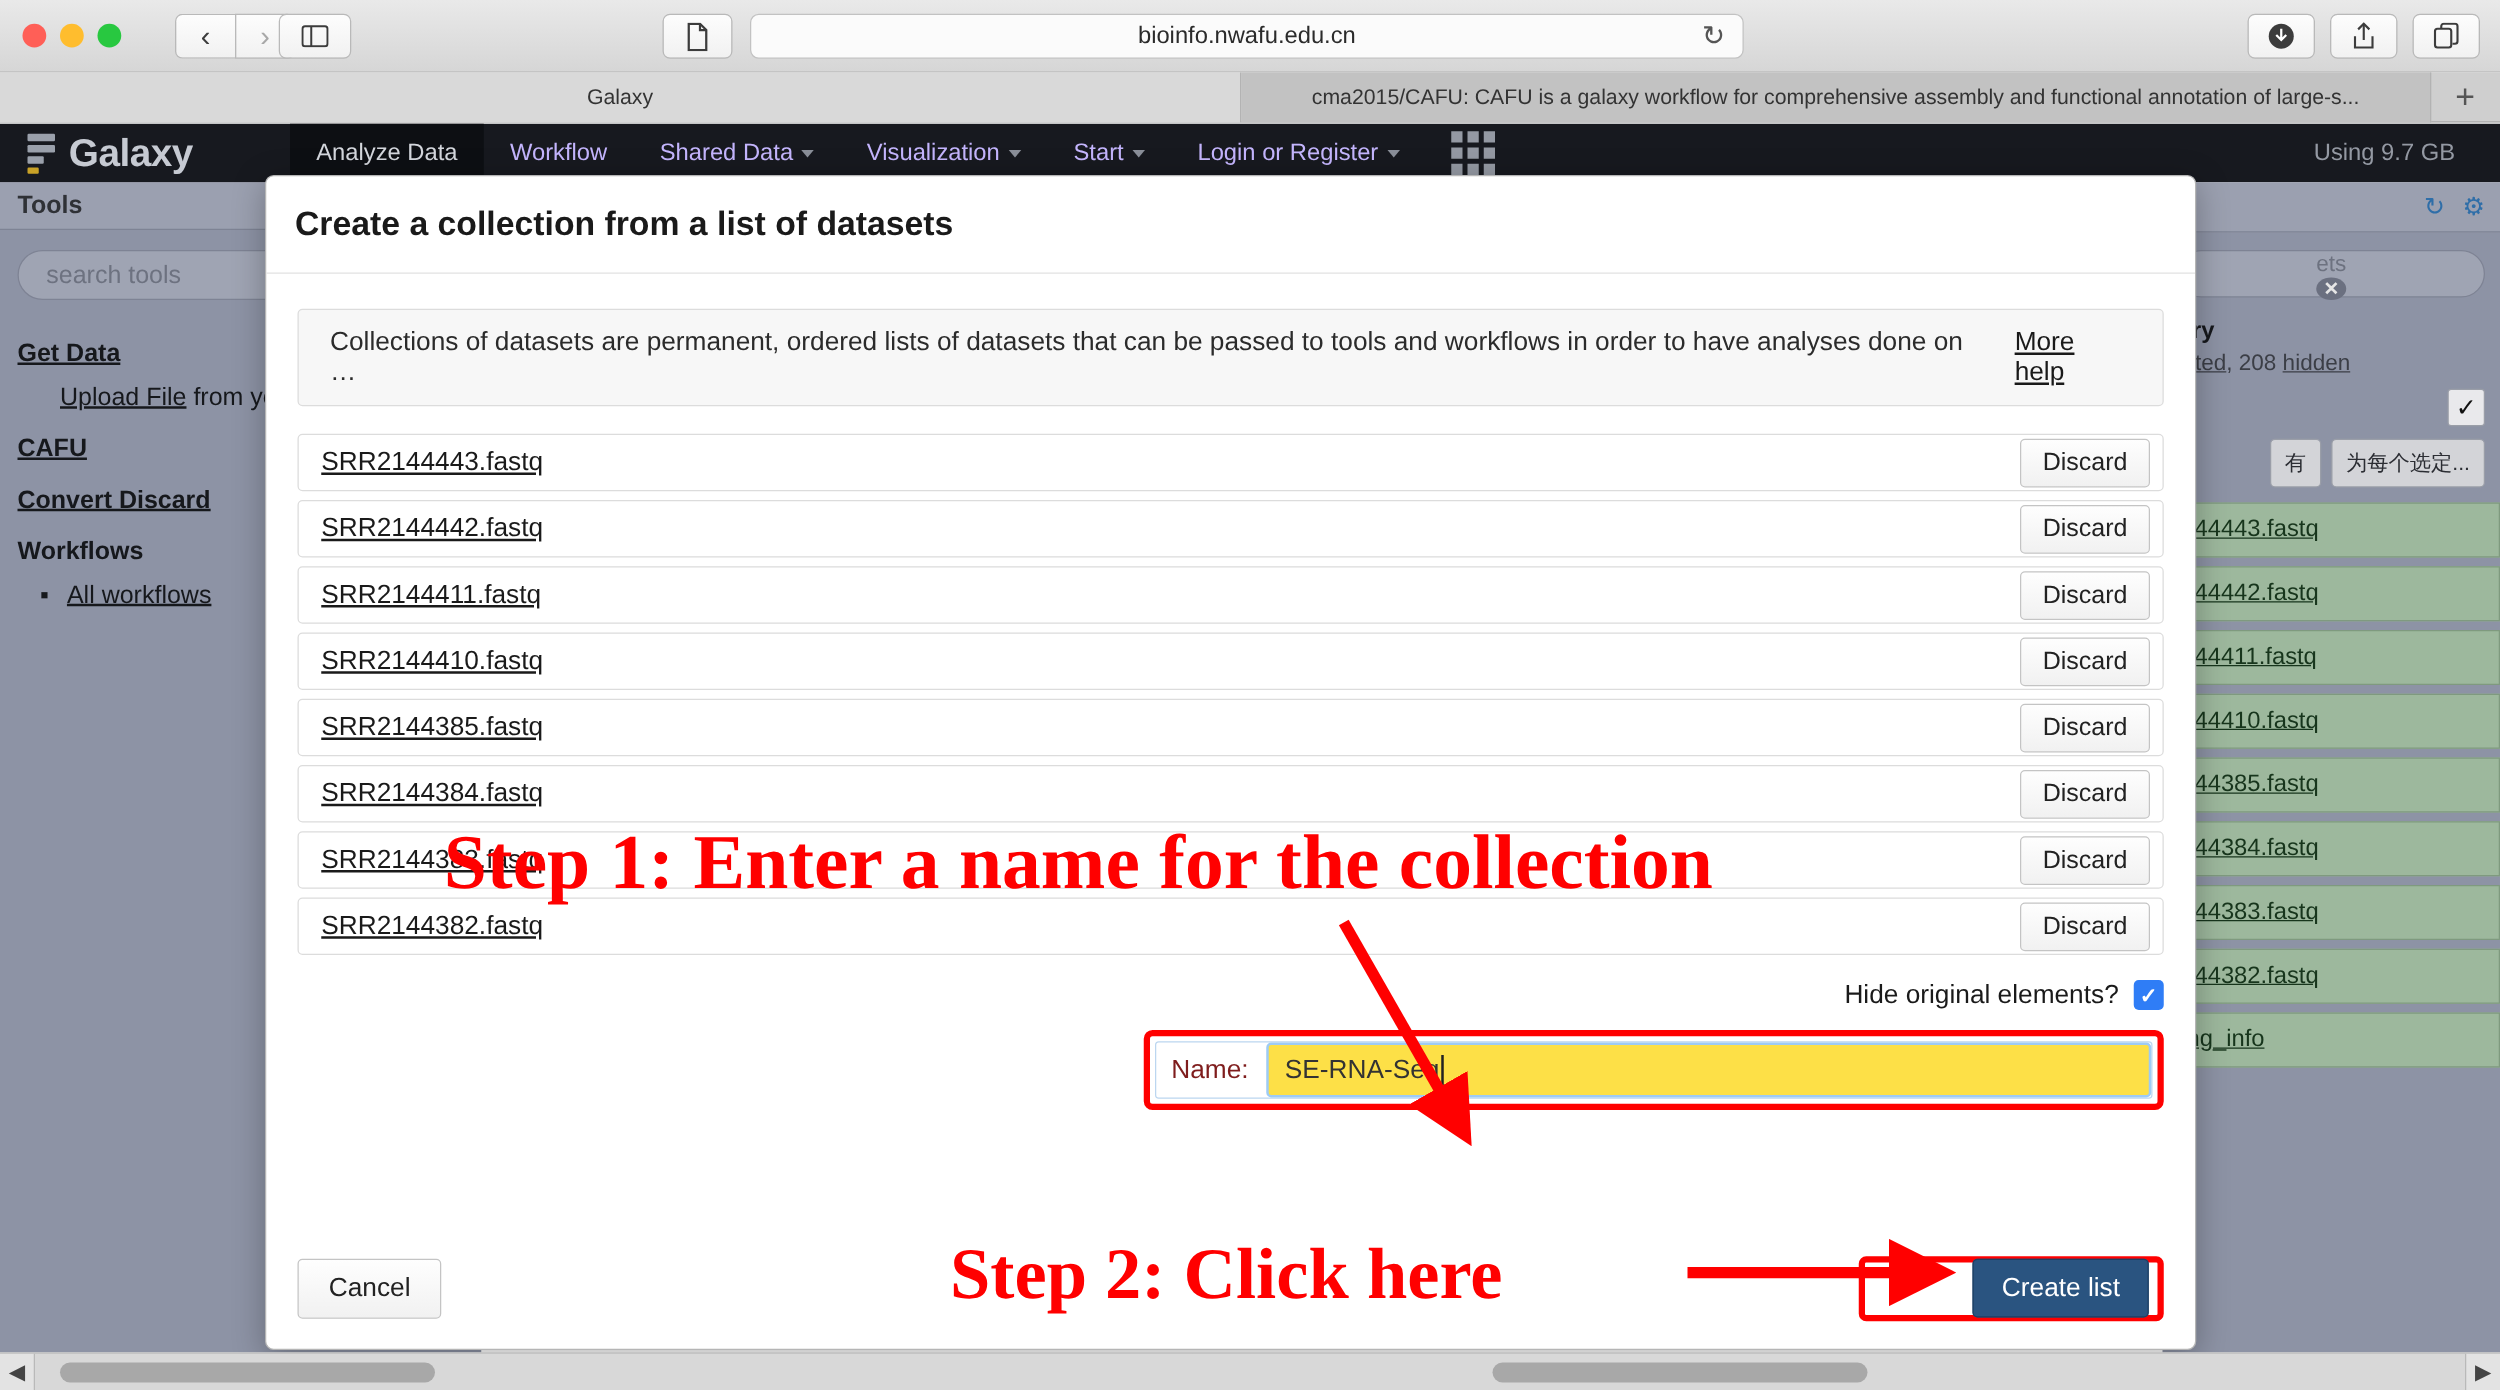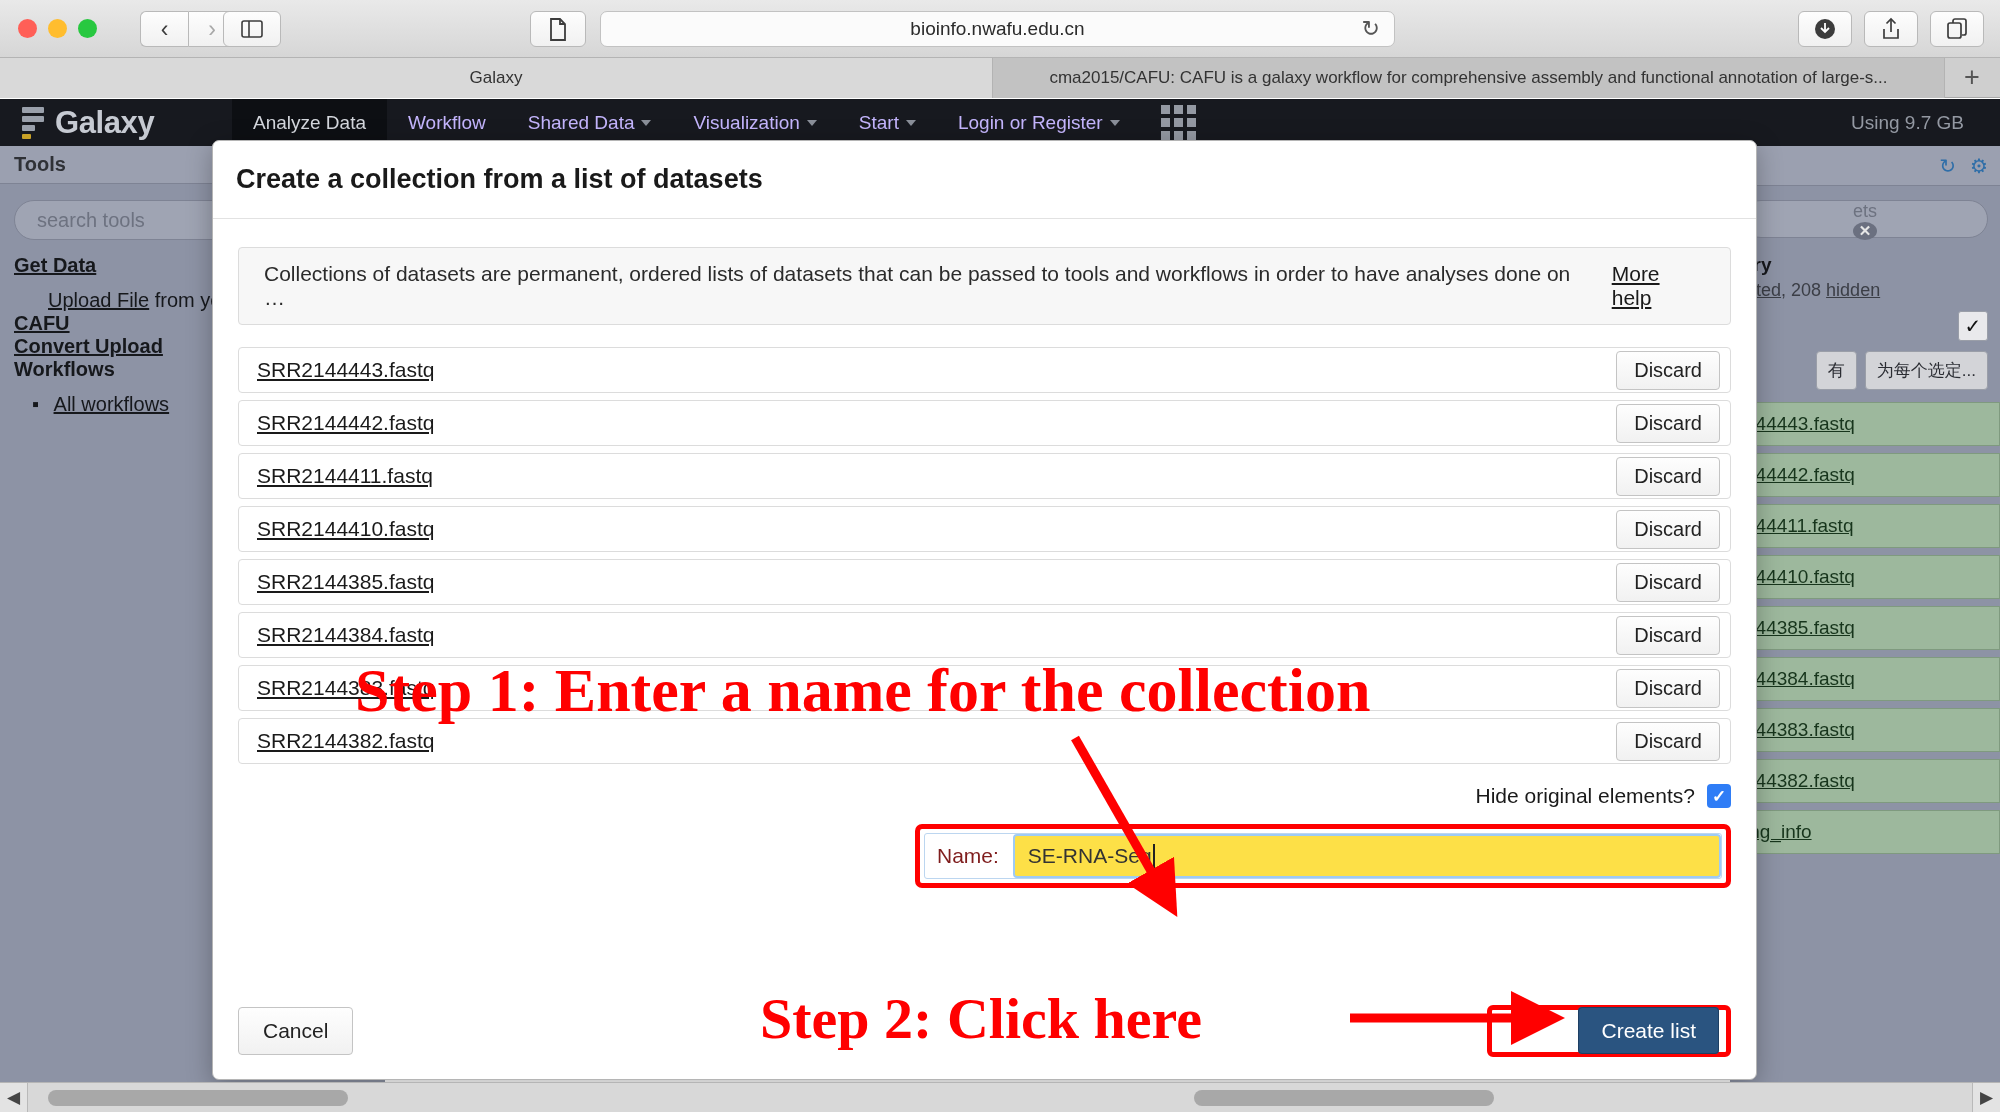--- a/index.html
+++ b/index.html
@@ -124,21 +124,21 @@
   }
   .tool-search {
     margin: 16px 14px 0 14px; height: 40px; border-radius: 20px;
     background: #9fa4b3; border: 1px solid #7e8394;
     display: flex; align-items: center; padding-left: 22px;
     font-size: 20px; color: #6d7280;
   }
   .tool-list { padding: 14px 14px 0 14px; }
   .tool-section {
     font-size: 20px; font-weight: bold; color: #16181c;
-    text-decoration: underline; 
+    text-decoration: underline; margin-top: 18px;
   }
   .tool-section.plain { text-decoration: none; }
   .tool-sub { font-size: 20px; color: #16181c; margin: 12px 0 0 34px; }
   .tool-sub u { text-decoration: underline; }
   .tool-bullet { font-size: 20px; color: #16181c; margin: 12px 0 0 18px; }
   .tool-bullet::before { content: "\25AA"; margin-right: 10px; }
   .tool-bullet u { text-decoration: underline; }
 
   
   .center-pane {
@@ -418,21 +418,21 @@
 
   <div class="toolpanel">
     <div class="tool-header">Tools</div>
     <div class="tool-search">search tools</div>
     <div class="tool-list">
       <div class="tool-section">Get Data</div>
       <div class="tool-sub">
         <u>Upload File</u><span> from yo</span>
       </div>
       <div class="tool-section">CAFU</div>
-      <div class="tool-section">Convert Upload</div>
+      <div class="tool-section">Convert Discard</div>
       <div class="tool-section plain">Workflows</div>
       <div class="tool-bullet">
         <u>All workflows</u>
       </div>
     </div>
   </div>
 
   <div class="historypanel">
     <div class="hist-top">
       <span class="hist-icon">↻</span>

